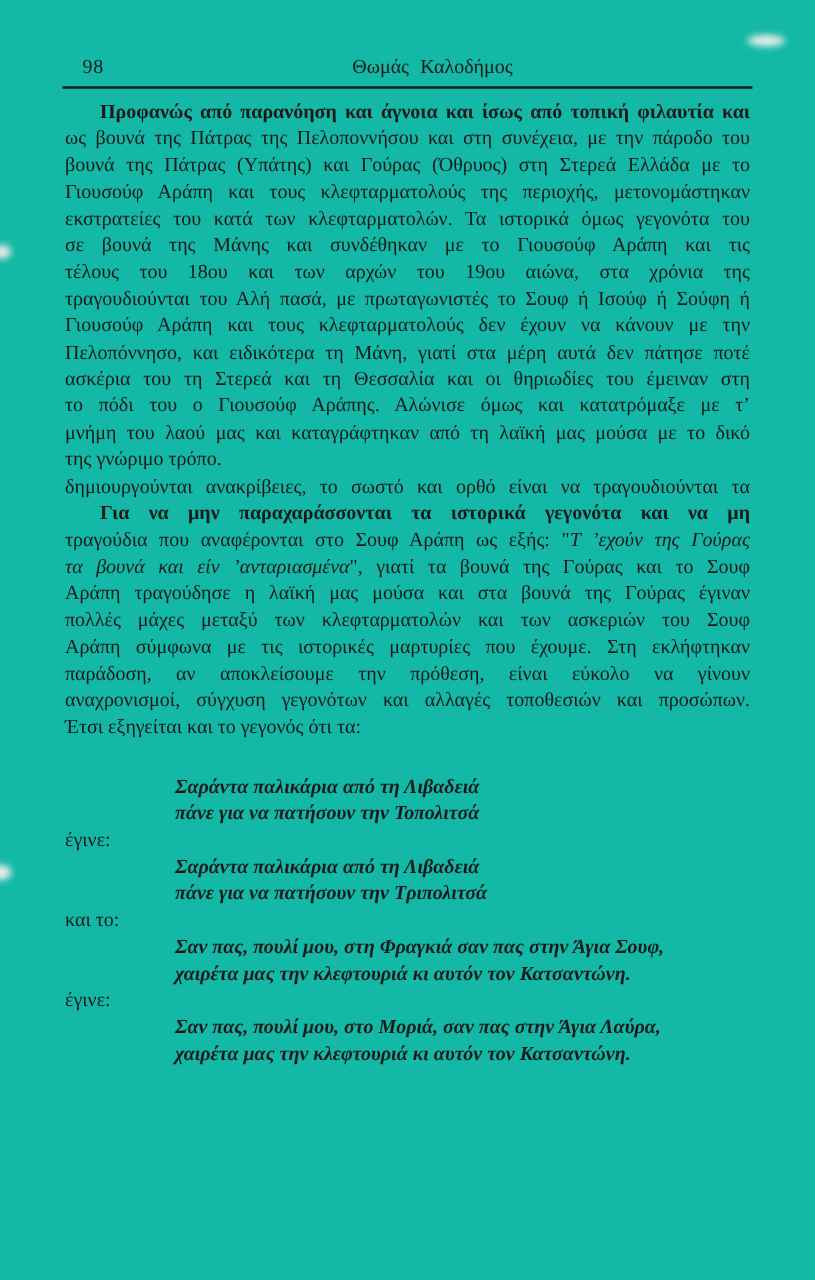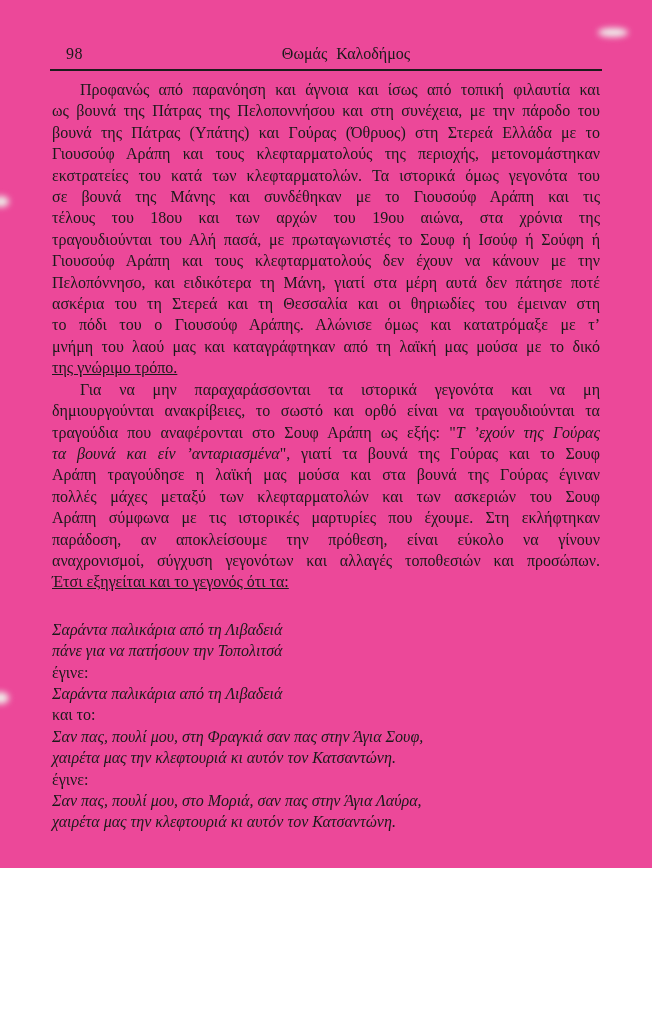--- a/index.html
+++ b/index.html
@@ -1,41 +1,41 @@
 <!DOCTYPE html>
 <html lang="el"><head>
 <meta charset="utf-8">
 <style>
   html,body{margin:0;padding:0;background:#ffffff;}
   .page{
     position:relative;
-    width:652px;height:868px;
-    background:#ec4899;
+    width:652px;height:1024px;
+    background:#14b8a6;
     font-family:"Liberation Serif","DejaVu Serif",serif;
     color:#1a1a1a;
     overflow:hidden;
   }
   .pagehead{position:absolute;top:45px;left:52px;width:548px;height:22px;font-size:16px;}
   .pnum{position:absolute;left:14px;top:0;letter-spacing:.5px;}
   .ptitle{position:absolute;left:40px;right:0;top:0;text-align:center;word-spacing:5px;}
   .rule{position:absolute;top:69px;left:50px;width:552px;height:2px;background:#1c1c1c;}
   .bodytext{
     position:absolute;top:79px;left:52px;width:548px;
     font-size:16px;line-height:21.4px;
   }
   .tline{
     text-align:justify;
     text-align-last:justify;
     -moz-text-align-last:justify;
   }
-  .tline.last{text-align-last:left;text-decoration:underline;-moz-text-align-last:left;}
-  .tline.ind{text-indent:28px;}
+  .tline.last{text-align-last:left;-moz-text-align-last:left;}
+  .tline.ind{text-indent:28px;font-weight:bold;}
   .it{font-style:italic;}
   .verse{margin-top:26px;}
-  .vline{font-style:italic;}
+  .vline{margin-left:88px;font-style:italic;font-weight:bold;}
   .vlabel{font-style:normal;}
   .smudge{position:absolute;border-radius:50%;filter:blur(3px);pointer-events:none;}
   .smudge.a{top:28px;left:598px;width:30px;height:9px;background:#efefec;}
   .smudge.b{top:196px;left:-7px;width:16px;height:11px;background:#edebe7;}
   .smudge.c{top:692px;left:-8px;width:17px;height:12px;background:#efede9;}
 </style>
 </head>
 <body>
 
 <div class="page">
@@ -58,36 +58,37 @@
         <div class="tline"><span>τέλους του 18ου και των αρχών του 19ου αιώνα, στα χρόνια της</span></div>
         <div class="tline"><span>τραγουδιούνται του Αλή πασά, με πρωταγωνιστές το Σουφ ή Ισούφ ή Σούφη ή</span></div>
         <div class="tline"><span>Γιουσούφ Αράπη και τους κλεφταρματολούς δεν έχουν να κάνουν με την</span></div>
         <div class="tline"><span>Πελοπόννησο, και ειδικότερα τη Μάνη, γιατί στα μέρη αυτά δεν πάτησε ποτέ</span></div>
         <div class="tline"><span>ασκέρια του τη Στερεά και τη Θεσσαλία και οι θηριωδίες του έμειναν στη</span></div>
         <div class="tline"><span>το πόδι του ο Γιουσούφ Αράπης. Αλώνισε όμως και κατατρόμαξε με τ’</span></div>
         <div class="tline"><span>μνήμη του λαού μας και καταγράφτηκαν από τη λαϊκή μας μούσα με το δικό</span></div>
         <div class="tline last"><span>της γνώριμο τρόπο.</span></div>
       </div>
     <div class="para">
+        <div class="tline"><span>δημιουργούνται ανακρίβειες, το σωστό και ορθό είναι να τραγουδιούνται τα</span></div>
         <div class="tline ind"><span>Για να μην παραχαράσσονται τα ιστορικά γεγονότα και να μη</span></div>
-        <div class="tline"><span>δημιουργούνται ανακρίβειες, το σωστό και ορθό είναι να τραγουδιούνται τα</span></div>
         <div class="tline"><span>τραγούδια που αναφέρονται στο Σουφ Αράπη ως εξής: "</span><span class="it">Τ ’εχούν της Γούρας</span></div>
         <div class="tline"><span class="it">τα βουνά και είν ’ανταριασμένα</span><span>", γιατί τα βουνά της Γούρας και το Σουφ</span></div>
         <div class="tline"><span>Αράπη τραγούδησε η λαϊκή μας μούσα και στα βουνά της Γούρας έγιναν</span></div>
         <div class="tline"><span>πολλές μάχες μεταξύ των κλεφταρματολών και των ασκεριών του Σουφ</span></div>
         <div class="tline"><span>Αράπη σύμφωνα με τις ιστορικές μαρτυρίες που έχουμε. Στη εκλήφτηκαν</span></div>
         <div class="tline"><span>παράδοση, αν αποκλείσουμε την πρόθεση, είναι εύκολο να γίνουν</span></div>
         <div class="tline"><span>αναχρονισμοί, σύγχυση γεγονότων και αλλαγές τοποθεσιών και προσώπων.</span></div>
         <div class="tline last"><span>Έτσι εξηγείται και το γεγονός ότι τα:</span></div>
       </div>
     <div class="verse">
         <div class="vline">Σαράντα παλικάρια από τη Λιβαδειά</div>
         <div class="vline">πάνε για να πατήσουν την Τοπολιτσά</div>
         <div class="vlabel">έγινε:</div>
         <div class="vline">Σαράντα παλικάρια από τη Λιβαδειά</div>
+        <div class="vline">πάνε για να πατήσουν την Τριπολιτσά</div>
         <div class="vlabel">και το:</div>
         <div class="vline">Σαν πας, πουλί μου, στη Φραγκιά σαν πας στην Άγια Σουφ,</div>
         <div class="vline">χαιρέτα μας την κλεφτουριά κι αυτόν τον Κατσαντώνη.</div>
         <div class="vlabel">έγινε:</div>
         <div class="vline">Σαν πας, πουλί μου, στο Μοριά, σαν πας στην Άγια Λαύρα,</div>
         <div class="vline">χαιρέτα μας την κλεφτουριά κι αυτόν τον Κατσαντώνη.</div>
       </div>
   </main>
 
   <div class="smudge a"></div>

